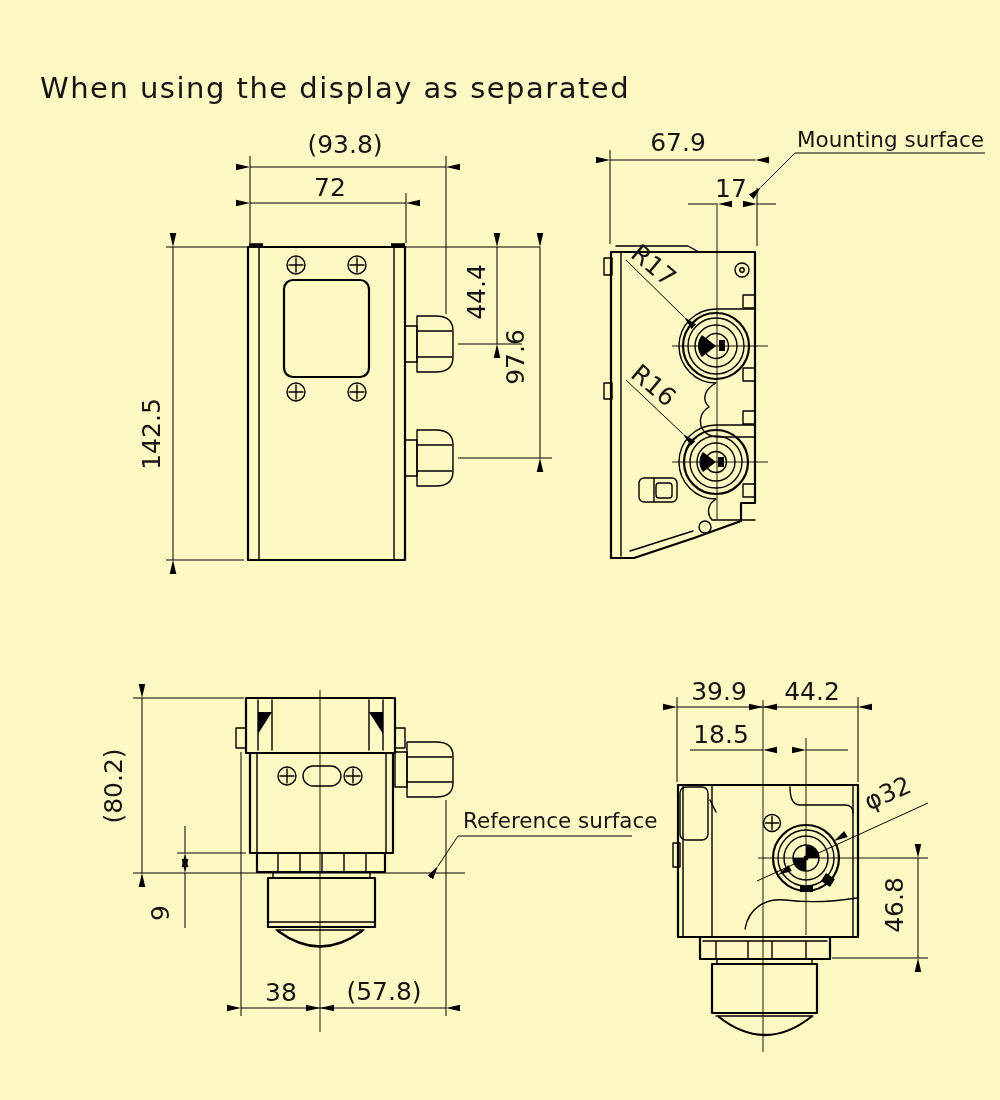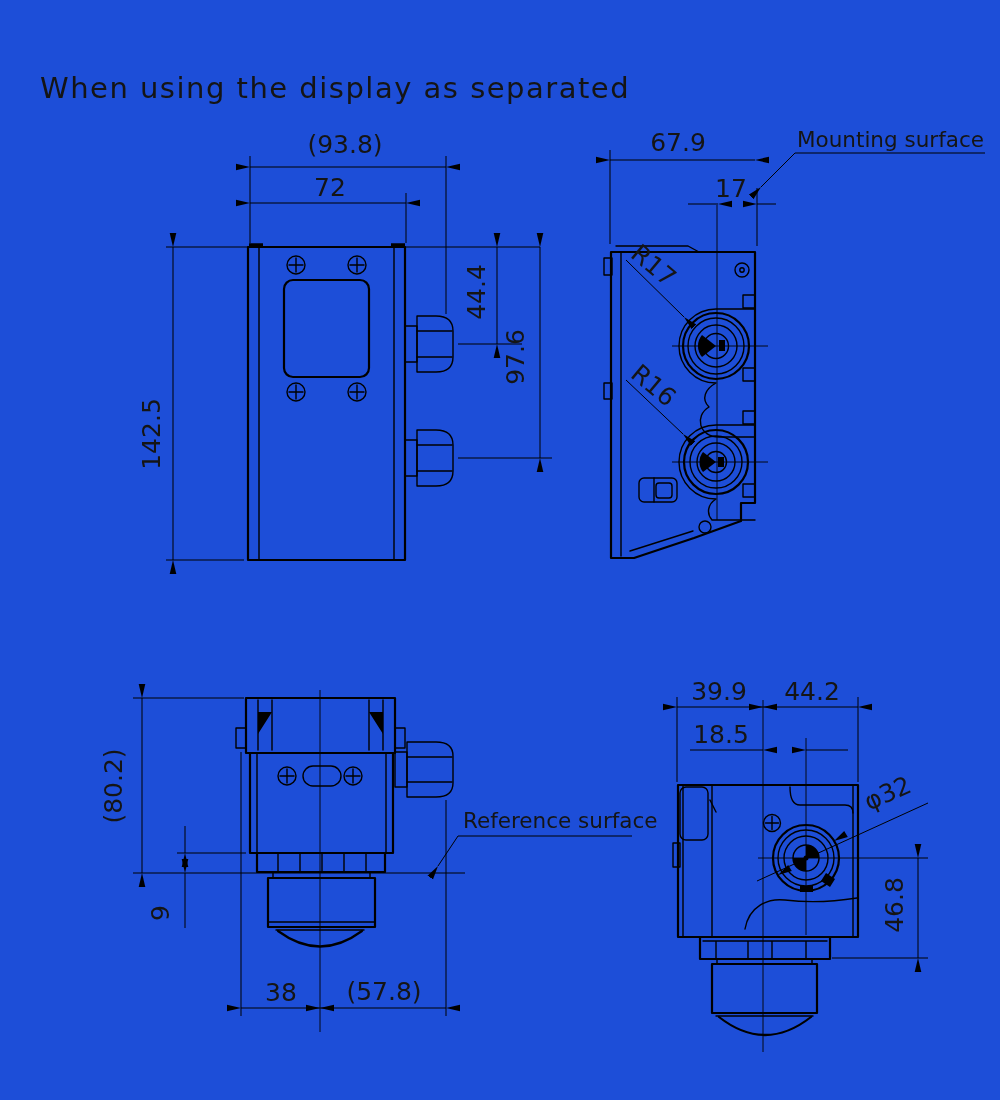--- a/index.html
+++ b/index.html
@@ -1,16 +1,16 @@
 <!DOCTYPE html>
 <html><head>
 <meta charset="utf-8">
 <style>
   html,body { margin:0; padding:0; background:#ffffff; }
-  .stage { position:relative; width:1000px; height:1100px; background:#1d4ed8; overflow:hidden; }
+  .stage { position:relative; width:1000px; height:1100px; background:#fef9c3; overflow:hidden; }
   svg text { font-family:"DejaVu Sans","Liberation Sans",sans-serif; fill:#151515; }
   .t-title { font-size:29px; letter-spacing:1.5px; }
   .t-dim   { font-size:25px; }
   .t-lbl   { font-size:21.5px; }
   .o  { fill:none; stroke:#000; stroke-width:2.2; stroke-linejoin:round; stroke-linecap:round; }
   .m  { fill:none; stroke:#000; stroke-width:1.4; stroke-linejoin:round; stroke-linecap:round; }
   .d  { fill:none; stroke:#000; stroke-width:1; }
   .c  { fill:none; stroke:#000; stroke-width:0.9; }
   .f  { fill:#000; stroke:none; }
   .th { fill:none; stroke:#000; stroke-width:3.5; }

